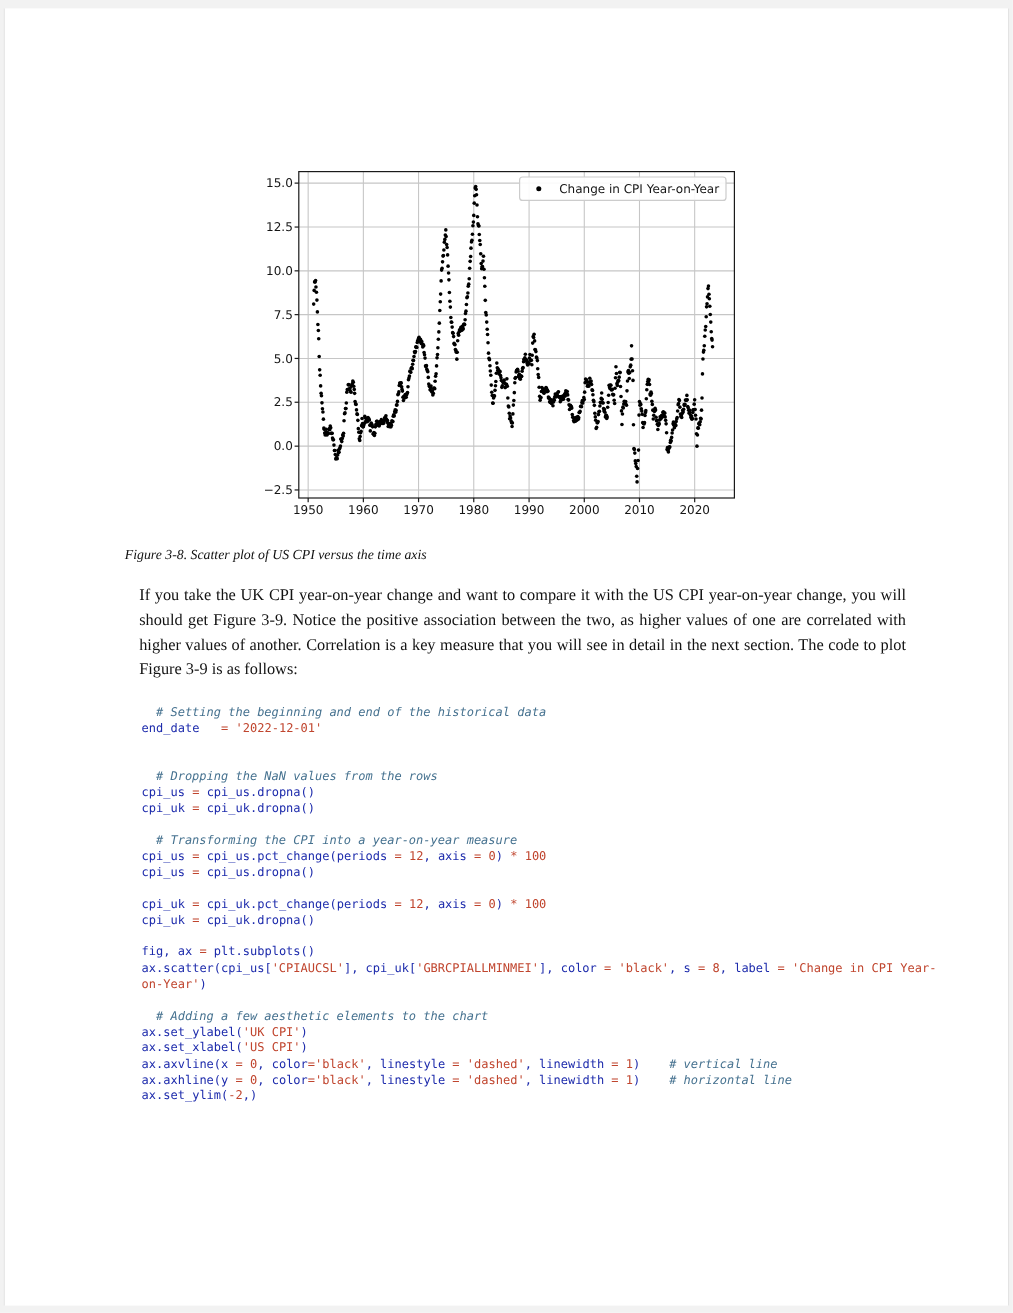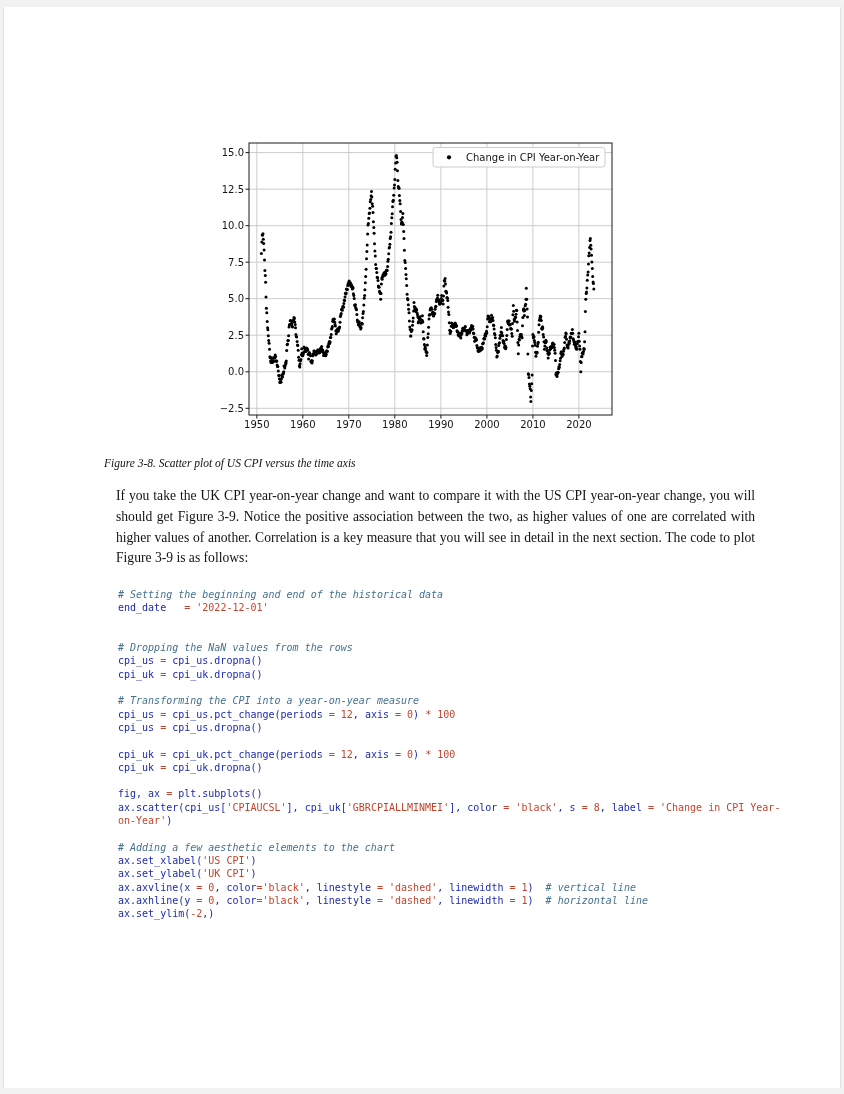--- a/index.html
+++ b/index.html
@@ -10,21 +10,21 @@
   #chart-svg{position:absolute;left:0;top:0;width:844px;height:470px;}
   .tick{font:10px "DejaVu Sans",sans-serif;fill:#151515;}
   .legend-text{font:10px "DejaVu Sans",sans-serif;fill:#151515;}
   #figure-caption{position:absolute;left:104px;top:457px;width:600px;text-align:left;
        font:italic 11.5px "Liberation Serif",serif;color:#101010;}
   #body-paragraph{position:absolute;left:116px;top:486px;width:639px;text-align:justify;
        font:13.6px/20.8px "Liberation Serif",serif;color:#121212;}
   #code-block{position:absolute;left:118px;top:588px;width:666px;
        font:10px/13.3px "DejaVu Sans Mono",monospace;}
   .code-line{white-space:pre-wrap;word-break:break-all;min-height:13.3px;}
-  .tk-c{color:#45718f;font-style:italic;}
+  .tk-c{color:#45718f;font-style:italic;margin-left:12px;}
   .tk-k{color:#1d2bac;}
   .tk-l{color:#c0452e;}
 </style>
 </head>
 <body>
 
 <div class="sheet"></div>
 
 <svg id="chart-svg" viewBox="0 0 844 470" xmlns="http://www.w3.org/2000/svg">
     <g>
@@ -976,18 +976,18 @@
     <div class="code-line"><span class="tk-k">cpi_us </span><span class="tk-l">=</span><span class="tk-k"> cpi_us.pct_change(periods </span><span class="tk-l">=</span><span class="tk-k"> </span><span class="tk-l">12</span><span class="tk-k">, axis </span><span class="tk-l">=</span><span class="tk-k"> </span><span class="tk-l">0</span><span class="tk-k">) </span><span class="tk-l">*</span><span class="tk-k"> </span><span class="tk-l">100</span></div>
     <div class="code-line"><span class="tk-k">cpi_us </span><span class="tk-l">=</span><span class="tk-k"> cpi_us.dropna()</span></div>
     <div class="code-line"></div>
     <div class="code-line"><span class="tk-k">cpi_uk </span><span class="tk-l">=</span><span class="tk-k"> cpi_uk.pct_change(periods </span><span class="tk-l">=</span><span class="tk-k"> </span><span class="tk-l">12</span><span class="tk-k">, axis </span><span class="tk-l">=</span><span class="tk-k"> </span><span class="tk-l">0</span><span class="tk-k">) </span><span class="tk-l">*</span><span class="tk-k"> </span><span class="tk-l">100</span></div>
     <div class="code-line"><span class="tk-k">cpi_uk </span><span class="tk-l">=</span><span class="tk-k"> cpi_uk.dropna()</span></div>
     <div class="code-line"></div>
     <div class="code-line"><span class="tk-k">fig, ax </span><span class="tk-l">=</span><span class="tk-k"> plt.subplots()</span></div>
     <div class="code-line"><span class="tk-k">ax.scatter(cpi_us[</span><span class="tk-l">'CPIAUCSL'</span><span class="tk-k">], cpi_uk[</span><span class="tk-l">'GBRCPIALLMINMEI'</span><span class="tk-k">], color </span><span class="tk-l">=</span><span class="tk-k"> </span><span class="tk-l">'black'</span><span class="tk-k">, s </span><span class="tk-l">=</span><span class="tk-k"> </span><span class="tk-l">8</span><span class="tk-k">, label </span><span class="tk-l">=</span><span class="tk-k"> </span><span class="tk-l">'Change in CPI Year-on-Year'</span><span class="tk-k">)</span></div>
     <div class="code-line"></div>
     <div class="code-line"><span class="tk-c"># Adding a few aesthetic elements to the chart</span></div>
+    <div class="code-line"><span class="tk-k">ax.set_ylabel(</span><span class="tk-l">'UK CPI'</span><span class="tk-k">)</span></div>
     <div class="code-line"><span class="tk-k">ax.set_xlabel(</span><span class="tk-l">'US CPI'</span><span class="tk-k">)</span></div>
-    <div class="code-line"><span class="tk-k">ax.set_ylabel(</span><span class="tk-l">'UK CPI'</span><span class="tk-k">)</span></div>
     <div class="code-line"><span class="tk-k">ax.axvline(x </span><span class="tk-l">=</span><span class="tk-k"> </span><span class="tk-l">0</span><span class="tk-k">, color</span><span class="tk-l">=</span><span class="tk-l">'black'</span><span class="tk-k">, linestyle </span><span class="tk-l">=</span><span class="tk-k"> </span><span class="tk-l">'dashed'</span><span class="tk-k">, linewidth </span><span class="tk-l">=</span><span class="tk-k"> </span><span class="tk-l">1</span><span class="tk-k">)  </span><span class="tk-c"># vertical line</span></div>
     <div class="code-line"><span class="tk-k">ax.axhline(y </span><span class="tk-l">=</span><span class="tk-k"> </span><span class="tk-l">0</span><span class="tk-k">, color</span><span class="tk-l">=</span><span class="tk-l">'black'</span><span class="tk-k">, linestyle </span><span class="tk-l">=</span><span class="tk-k"> </span><span class="tk-l">'dashed'</span><span class="tk-k">, linewidth </span><span class="tk-l">=</span><span class="tk-k"> </span><span class="tk-l">1</span><span class="tk-k">)  </span><span class="tk-c"># horizontal line</span></div>
     <div class="code-line"><span class="tk-k">ax.set_ylim(</span><span class="tk-l">-2</span><span class="tk-k">,)</span></div>
   </div>
 
 </body></html>

